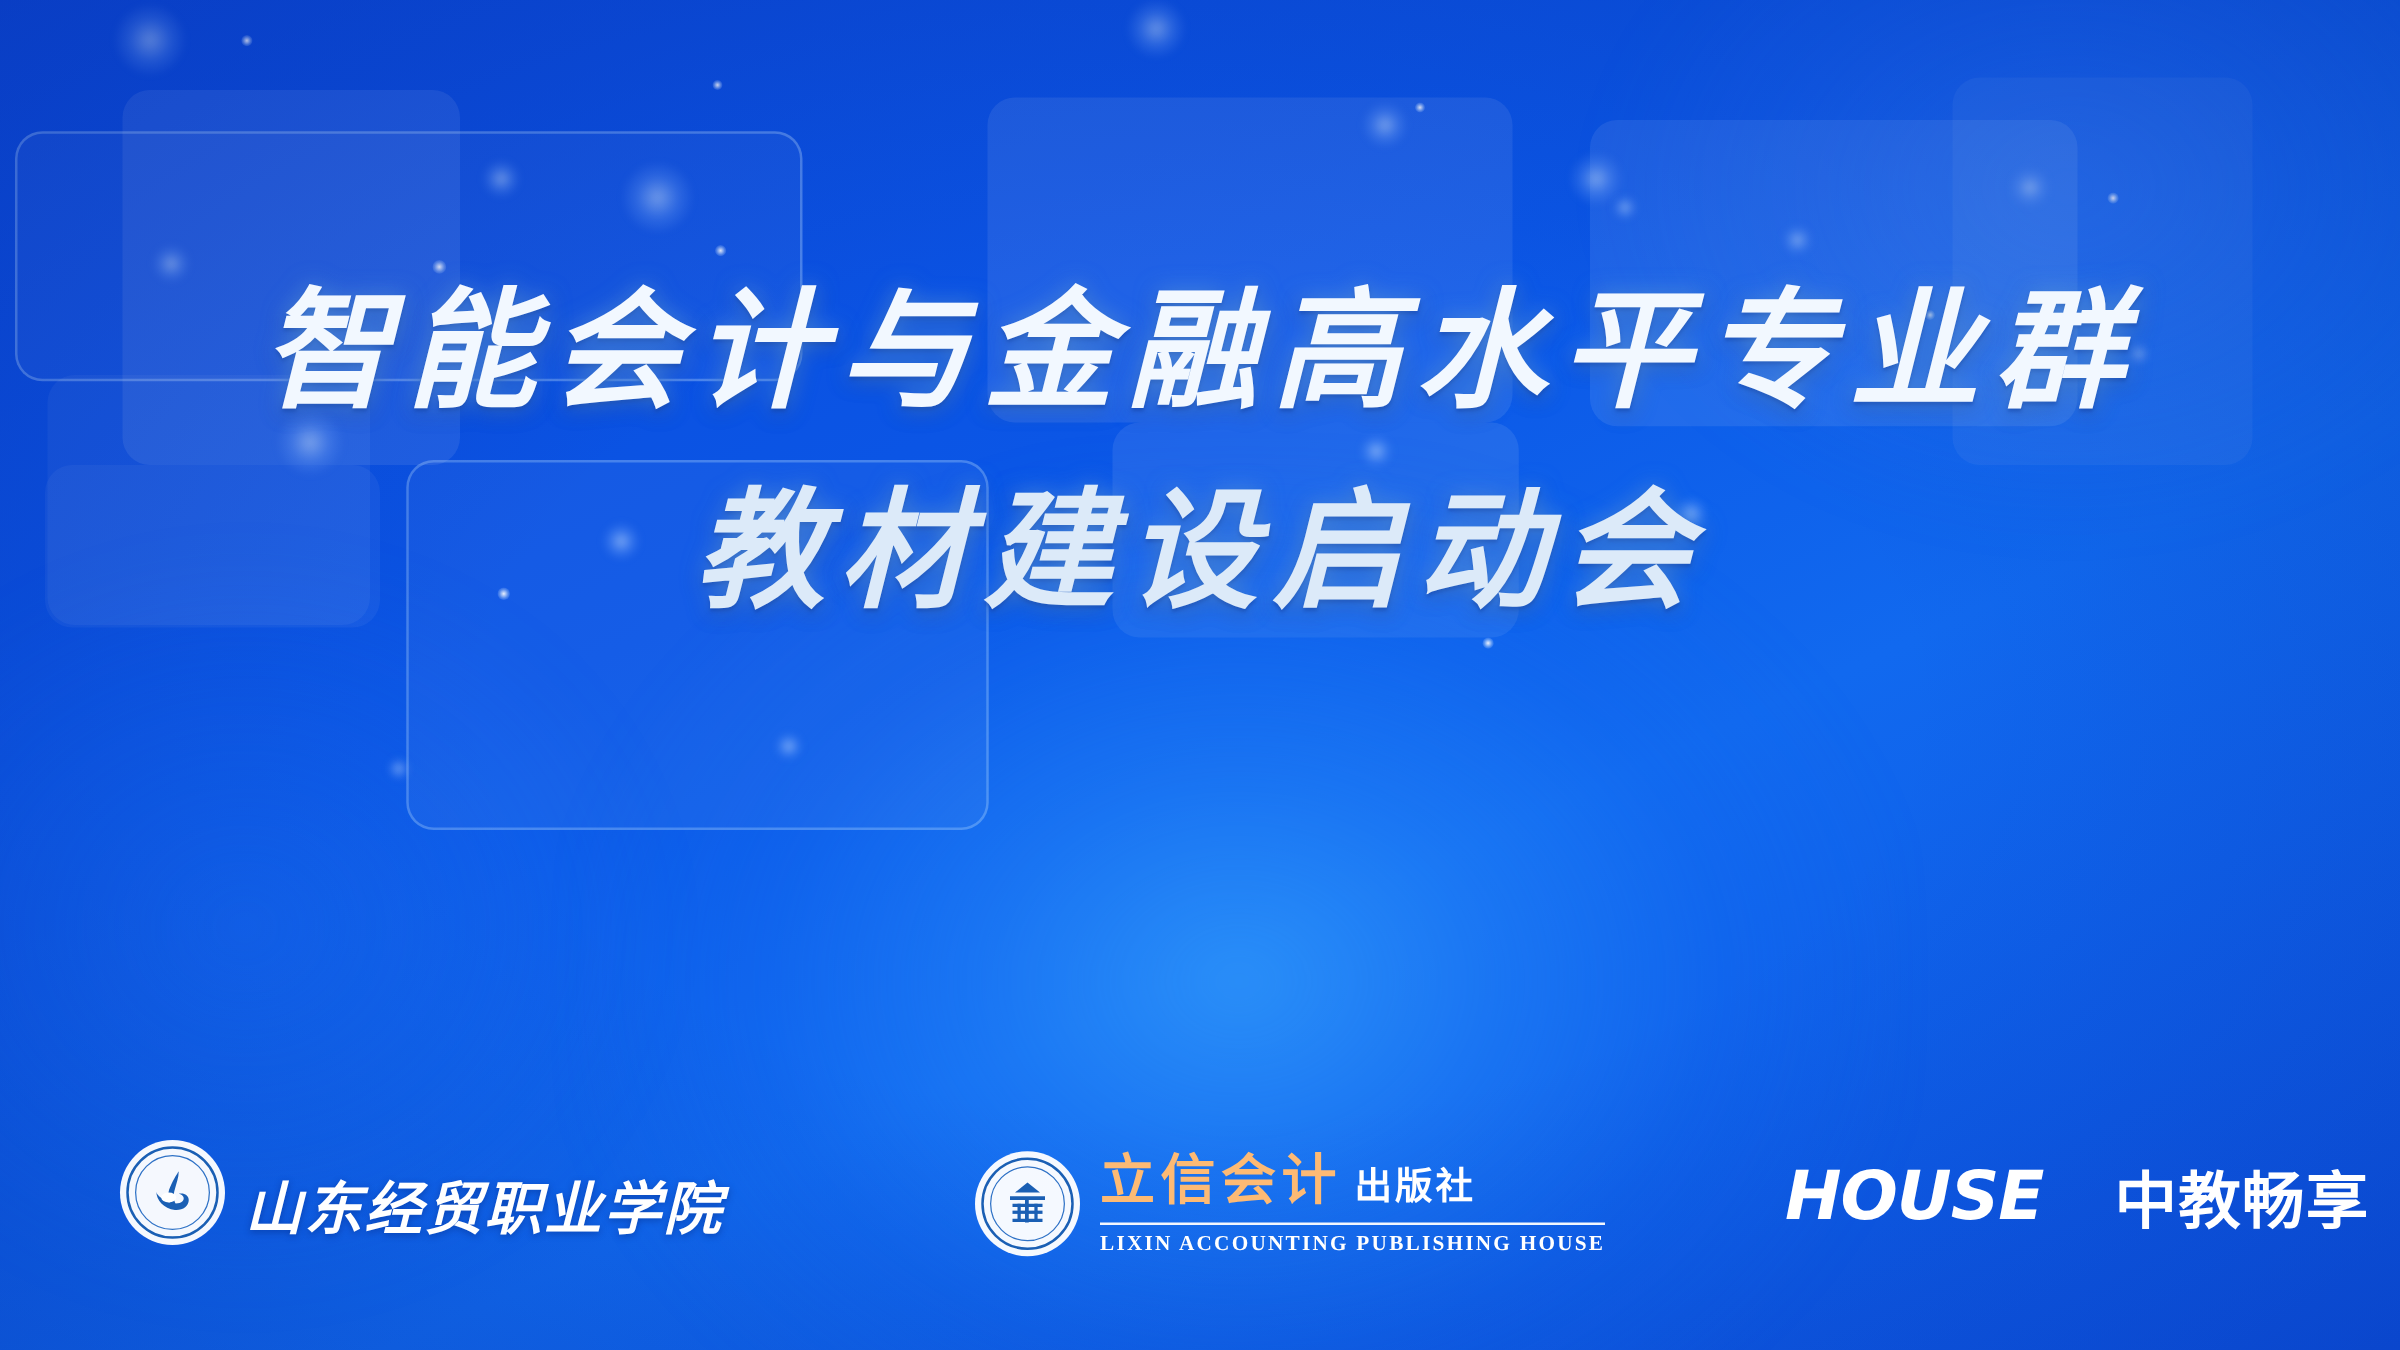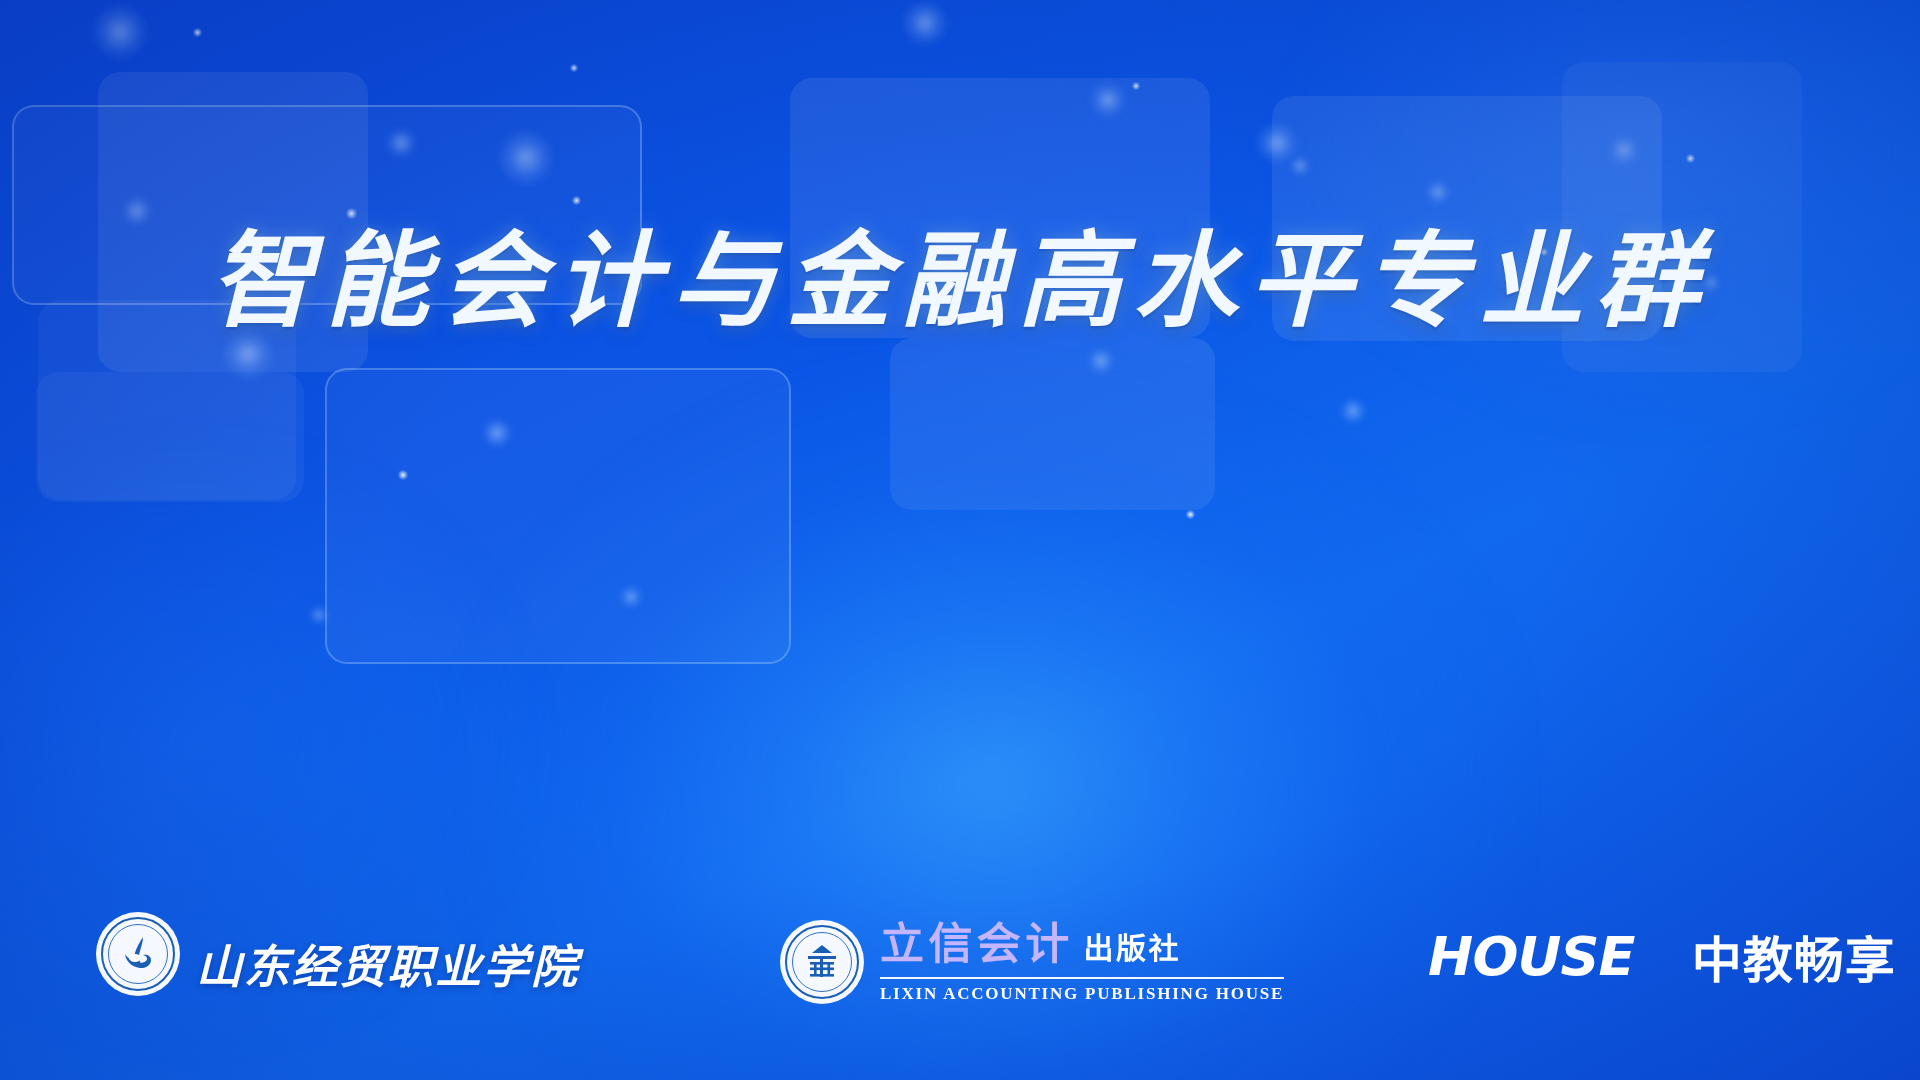--- a/index.html
+++ b/index.html
@@ -209,21 +209,21 @@
     display: flex;
     align-items: baseline;
     gap: 10px;
     white-space: nowrap;
   }
   .press-cn-main {
     font-family: Liberation Mono, monospace;
     font-weight: 700;
     font-size: 44px;
     letter-spacing: 0.10em;
-    color: #c4b5fd;
+    color: #fdba74;
   }
   .press-cn-sub {
     font-family: "DejaVu Sans", "Liberation Sans", sans-serif;
     font-weight: 700;
     font-size: 30px;
     letter-spacing: 0.08em;
     color: #ffffff;
   }
   .press-rule {
     height: 2px;
@@ -310,20 +310,21 @@
   <div class="dot tiny" style="left:398px;  top:470px; width:10px; height:10px;"></div>
   <div class="dot blurry" style="left:620px;  top:586px; width:22px; height:22px;"></div>
   <div class="dot blurry" style="left:1088px; top:348px; width:26px; height:26px;"></div>
   <div class="dot tiny" style="left:1186px; top:510px; width:9px;  height:9px;"></div>
   <div class="dot blurry" style="left:310px;  top:606px; width:18px; height:18px;"></div>
 
   <div class="bg-vignette"></div>
 
   <div class="title-block">
     <span class="title-line title-line-1">智能会计与金融高水平专业群</span>
+    <span class="title-line title-line-2">教材建设启动会</span>
   </div>
 
   <div class="footer">
 
     <div class="logo logo-school">
       <div class="seal">
         <div class="seal-ring"></div>
         <div class="seal-ring2"></div>
         <svg class="seal-mark" width="50" height="50" viewBox="0 0 50 50" aria-hidden="true">
           <path d="M30 8 C30 8 24 17 22 24 C20 31 24 37 30 38 C26 33 25 28 27 22 C28 18 30 13 30 8 Z" fill="#1a5fb4"></path>

